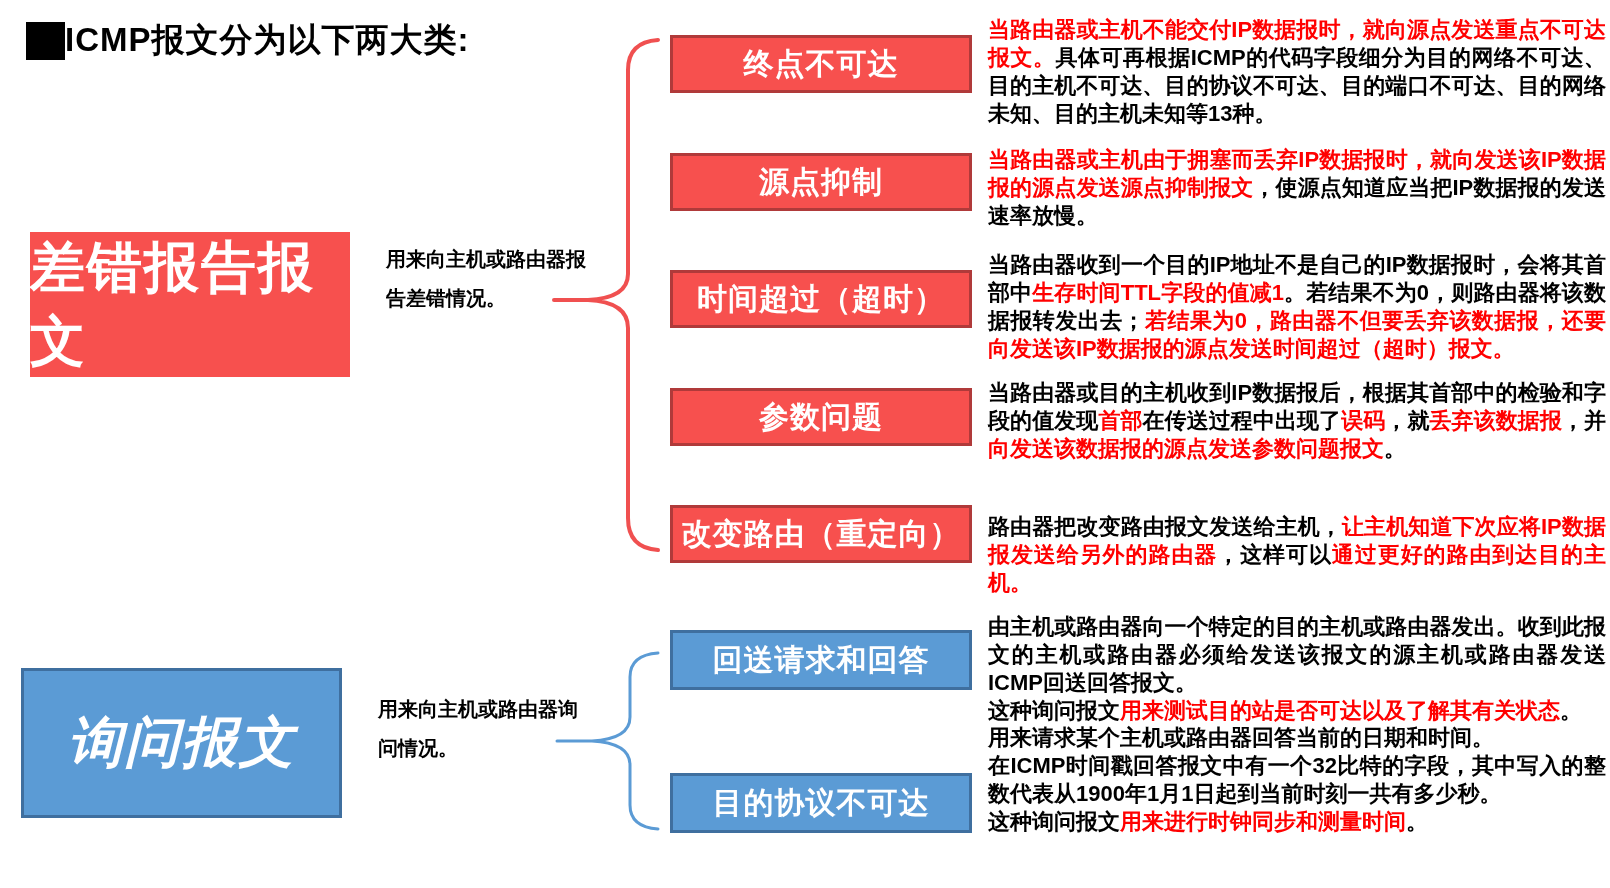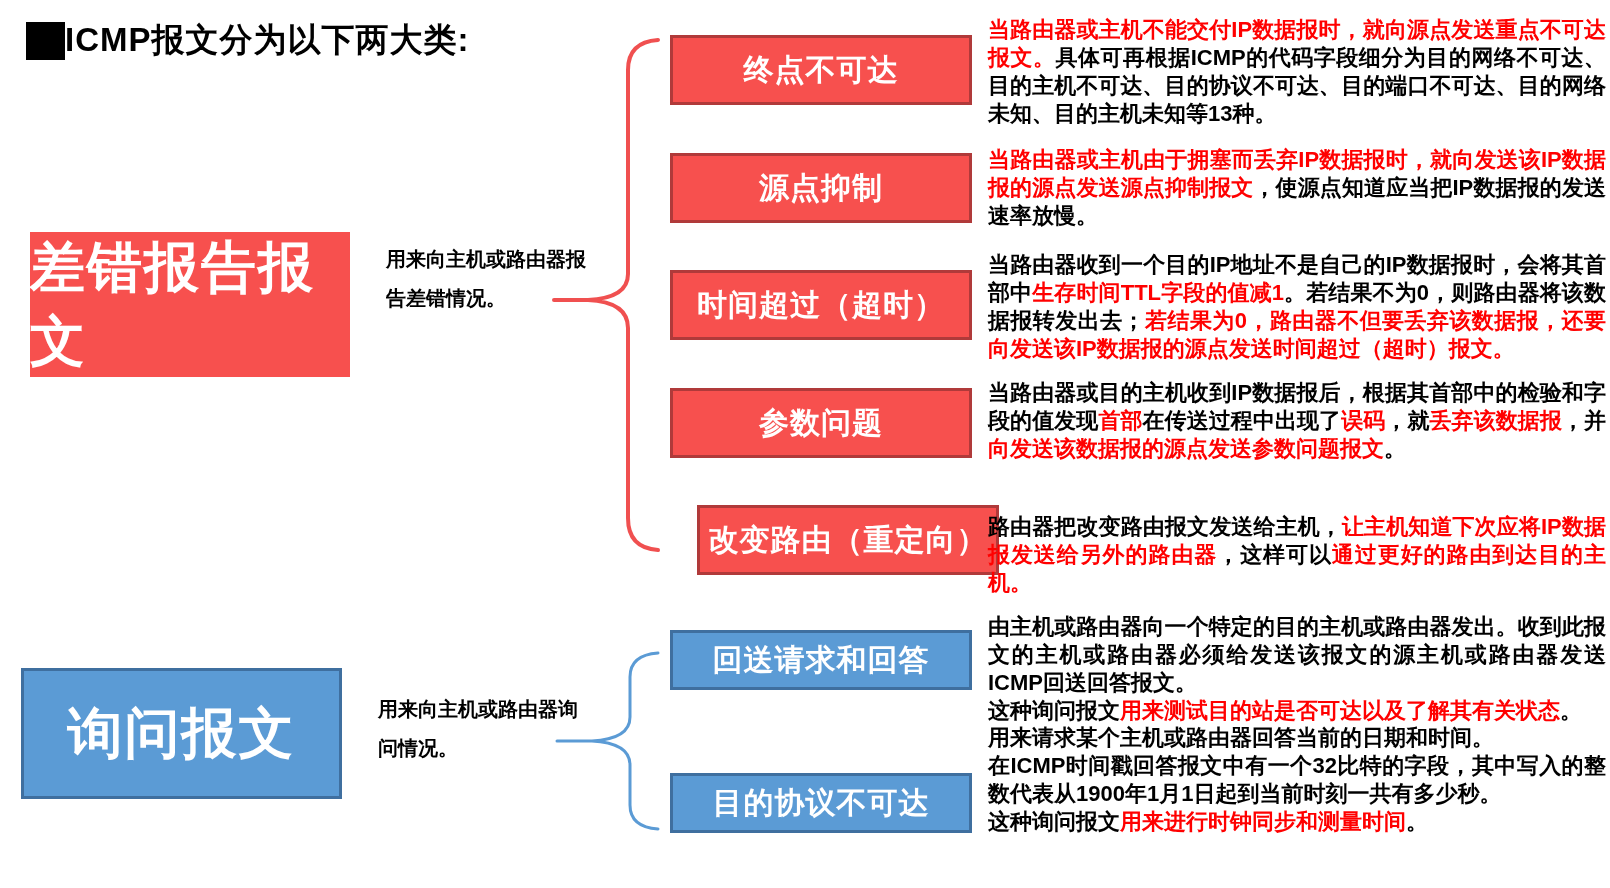--- a/index.html
+++ b/index.html
@@ -9,40 +9,40 @@
   }
   
   .title-row{position:absolute;left:26px;top:18px;display:flex;align-items:center;}
   .bullet{width:39px;height:38px;background:#000000;flex:0 0 auto;}
   .title-text{font-size:33px;font-weight:bold;color:#000000;white-space:nowrap;letter-spacing:1px;}
 
   
   .main-box{position:absolute;display:flex;align-items:center;justify-content:center;
     color:#ffffff;font-weight:bold;font-size:55px;letter-spacing:2px;box-sizing:border-box;}
   .main-box.error{left:30px;top:232px;width:320px;height:145px;background:#f7504e;}
-  .main-box.query{left:21px;top:668px;width:321px;height:131px;background:#5b9bd5;border:3px solid #3f6f9f;}
+  .main-box.query{left:21px;top:668px;width:321px;height:150px;background:#5b9bd5;border:3px solid #3f6f9f;font-style:italic;}
 
   
   .purpose{position:absolute;width:202px;font-size:20px;font-weight:bold;line-height:39px;color:#000000;}
   .purpose.p1{left:386px;top:240px;}
   .purpose.p2{left:378px;top:690px;}
 
   
   .brace{position:absolute;}
   .brace path{fill:none;stroke-linecap:round;stroke-linejoin:round;}
   .brace.red path{stroke:#f05050;stroke-width:4;}
   .brace.blue path{stroke:#5b9bd5;stroke-width:3;}
 
   
-  .type-box{position:absolute;left:670px;width:302px;height:70px;box-sizing:border-box;
+  .type-box{position:absolute;left:670px;width:302px;height:58px;box-sizing:border-box;
     display:flex;align-items:center;justify-content:center;
     color:#ffffff;font-size:30px;font-weight:bold;letter-spacing:1px;white-space:nowrap;}
   .type-box.red{background:#f7504e;border:3px solid #b03a3a;}
   .type-box.blue{background:#5b9bd5;border:3px solid #3f6f9f;}
-  .tb1{top:35px;} .tb2{top:153px;} .tb3{top:270px;} .tb4{top:388px;} .tb5{top:505px;margin-left:27px;}
+  .tb1{top:35px;} .tb2{top:153px;} .tb3{top:270px;} .tb4{top:388px;} .tb5{top:505px;}
   .tb6{top:630px;height:60px;} .tb7{top:773px;height:60px;}
 
   
   .desc{position:absolute;left:988px;width:618px;font-size:22px;font-weight:bold;
     line-height:28px;color:#000000;text-align:justify;}
   .d1{top:16px;} .d2{top:146px;} .d3{top:251px;} .d4{top:379px;}
   .d5{top:513px;} .d6{top:613px;} .d7{top:724px;}
   .seg-red{color:#ff0000;}
 </style>
 </head>

